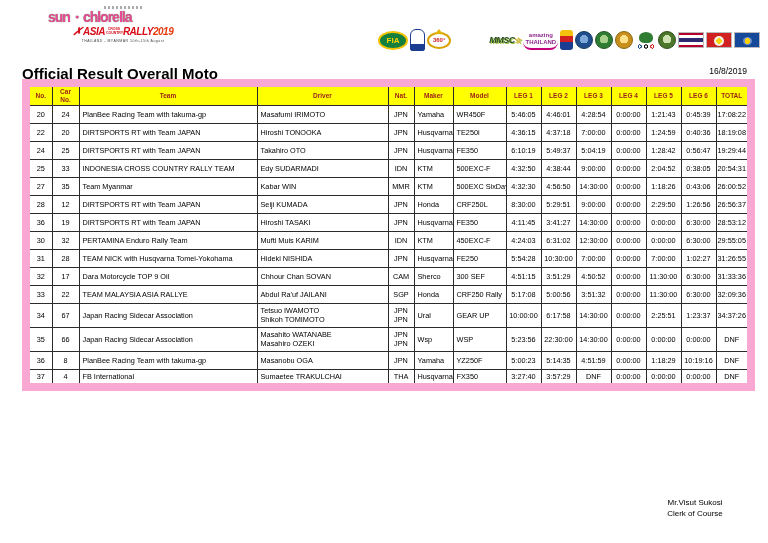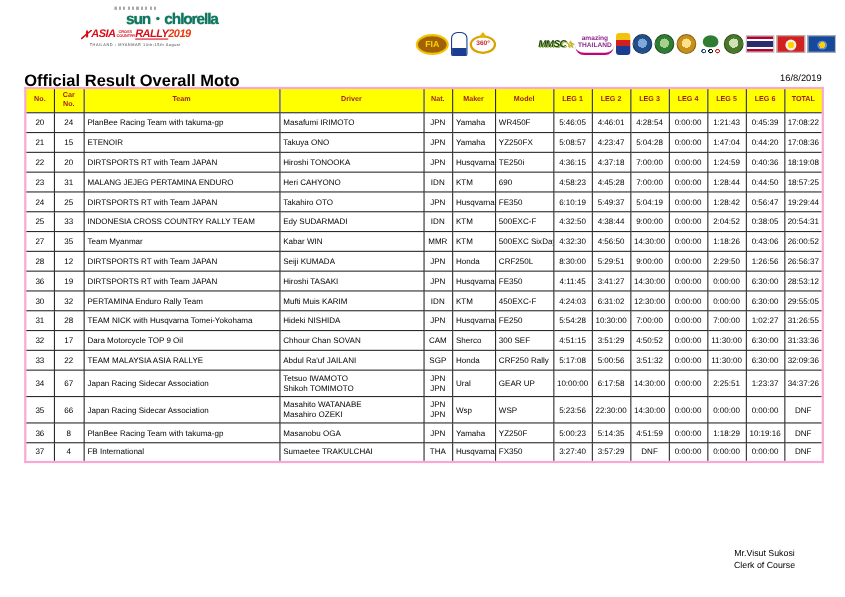--- a/index.html
+++ b/index.html
@@ -7,37 +7,37 @@
     width:768px; height:543px; background:#ffffff; position:relative;
     font-family:"Liberation Sans", sans-serif; color:#000;
     overflow:hidden;
   }
 
   
   .event-logo { position:absolute; left:48px; top:6px; width:150px; }
   .event-logo .tiny-mark { width:38px; height:3px; margin:0 auto 1px auto;
     background:repeating-linear-gradient(90deg,#aaa 0 2px,#fff 2px 4px); }
   .event-logo .sun { font-size:14px; font-weight:bold; letter-spacing:-1px;
-    color:#0f766e; text-align:right; line-height:14px;
+    color:#ec4899; text-align:left; line-height:14px;
     text-shadow:0 0 1px #2c7d27; }
   .rally-line { display:flex; align-items:center; justify-content:center; margin-top:1px; }
   .rally-swoosh { color:#d80c18; font-weight:bold; font-style:italic; font-size:11px;
     margin-right:1px; transform:skewX(-12deg); }
   .rally-asia { color:#d80c18; font-weight:bold; font-style:italic; font-size:10px; letter-spacing:-0.5px; }
   .rally-cc { color:#d80c18; font-weight:bold; font-size:3.5px; line-height:3.5px;
     width:16px; text-align:center; margin:0 1px; }
-  .rally-rally { color:#d80c18; font-weight:bold; font-style:italic; font-size:10px; letter-spacing:-0.5px;text-decoration:underline; }
+  .rally-rally { color:#d80c18; font-weight:bold; font-style:italic; font-size:10px; letter-spacing:-0.5px; }
   .rally-year { color:#e8380d; font-weight:bold; font-style:italic; font-size:10px; letter-spacing:-0.5px; }
   .rally-sub { color:#444; font-size:3.5px; text-align:center; letter-spacing:0.5px; margin-top:1px; }
 
   
   .partner-strip { position:absolute; left:378px; top:27px; width:382px; height:26px;
     display:flex; align-items:center; justify-content:space-between; }
   .plogo { flex:0 0 auto; display:flex; align-items:center; justify-content:center; }
-  .p-fia { width:30px; height:19px; background:#a16207; border:2px solid #f3c200;
+  .p-fia { width:30px; height:19px; background:#15803d; border:2px solid #f3c200;
     border-radius:50%; color:#ffd200; font-weight:bold; font-size:8px;
     box-sizing:border-box; }
   .p-mascot1 { width:15px; height:22px; background:linear-gradient(#fff 0 70%, #1b3d91 70% 100%);
     border:1px solid #1b3d91; border-radius:6px 6px 2px 2px; box-sizing:border-box; }
   .p-badge360 { width:24px; height:17px; background:#fff; border:2px solid #d8a200;
     border-radius:50%; color:#d02020; font-weight:bold; font-size:6px; box-sizing:border-box;
     position:relative; }
   .p-badge360::before { content:""; position:absolute; top:-5px; left:50%; transform:translateX(-50%);
     border-left:4px solid transparent; border-right:4px solid transparent; border-bottom:5px solid #e5b400; }
   .p-mmsc { height:14px; color:#23471f; font-weight:bold; font-style:italic; font-size:9px;
@@ -68,21 +68,21 @@
   .p-flag-blue::after { content:""; position:absolute; left:8px; top:4px; width:9px; height:8px;
     border-radius:50%; background:radial-gradient(circle, #ffd200 0 45%, #6d8fc9 46% 100%); }
 
   
   .doc-title { position:absolute; left:22px; top:65px; font-size:15px; font-weight:bold; }
   .doc-date { position:absolute; left:600px; top:66px; width:147px; text-align:right; font-size:8.5px; }
 
   
   .table-wrap { position:absolute; left:22px; top:79px; }
   table.results { border-collapse:collapse; table-layout:fixed; width:725px;
-    border:2px solid #f9a8d4; }
+    border:8px solid #f9a8d4; }
   .results th, .results td { border:1px solid #2b2b2b; overflow:hidden;
     white-space:pre; padding:0; box-sizing:border-box; }
   .results th { background:#ffff00; color:#9b1c1c; font-size:6.5px; font-weight:bold;
     text-align:center; white-space:pre-line; line-height:8px; height:22px; }
   .results td { font-size:7.3px; line-height:9px; height:18px; }
   .results tr.tall td { height:24px; }
   .c-center { text-align:center; }
   .c-left { text-align:left; padding-left:3px !important; }
 
   
@@ -179,66 +179,34 @@
           <td class="c-left">WR450F</td>
           <td class="c-center">5:46:05</td>
           <td class="c-center">4:46:01</td>
           <td class="c-center">4:28:54</td>
           <td class="c-center">0:00:00</td>
           <td class="c-center">1:21:43</td>
           <td class="c-center">0:45:39</td>
           <td class="c-center">17:08:22</td>
         </tr>
         <tr>
-          <td class="c-center">21</td>
-          <td class="c-center">15</td>
-          <td class="c-left">ETENOIR</td>
-          <td class="c-left">Takuya ONO</td>
-          <td class="c-center">JPN</td>
-          <td class="c-left">Yamaha</td>
-          <td class="c-left">YZ250FX</td>
-          <td class="c-center">5:08:57</td>
-          <td class="c-center">4:23:47</td>
-          <td class="c-center">5:04:28</td>
-          <td class="c-center">0:00:00</td>
-          <td class="c-center">1:47:04</td>
-          <td class="c-center">0:44:20</td>
-          <td class="c-center">17:08:36</td>
-        </tr>
-        <tr>
           <td class="c-center">22</td>
           <td class="c-center">20</td>
           <td class="c-left">DIRTSPORTS RT with Team JAPAN</td>
           <td class="c-left">Hiroshi TONOOKA</td>
           <td class="c-center">JPN</td>
           <td class="c-left">Husqvarna</td>
           <td class="c-left">TE250i</td>
           <td class="c-center">4:36:15</td>
           <td class="c-center">4:37:18</td>
           <td class="c-center">7:00:00</td>
           <td class="c-center">0:00:00</td>
           <td class="c-center">1:24:59</td>
           <td class="c-center">0:40:36</td>
           <td class="c-center">18:19:08</td>
-        </tr>
-        <tr>
-          <td class="c-center">23</td>
-          <td class="c-center">31</td>
-          <td class="c-left">MALANG JEJEG PERTAMINA ENDURO</td>
-          <td class="c-left">Heri CAHYONO</td>
-          <td class="c-center">IDN</td>
-          <td class="c-left">KTM</td>
-          <td class="c-left">690</td>
-          <td class="c-center">4:58:23</td>
-          <td class="c-center">4:45:28</td>
-          <td class="c-center">7:00:00</td>
-          <td class="c-center">0:00:00</td>
-          <td class="c-center">1:28:44</td>
-          <td class="c-center">0:44:50</td>
-          <td class="c-center">18:57:25</td>
         </tr>
         <tr>
           <td class="c-center">24</td>
           <td class="c-center">25</td>
           <td class="c-left">DIRTSPORTS RT with Team JAPAN</td>
           <td class="c-left">Takahiro OTO</td>
           <td class="c-center">JPN</td>
           <td class="c-left">Husqvarna</td>
           <td class="c-left">FE350</td>
           <td class="c-center">6:10:19</td>

